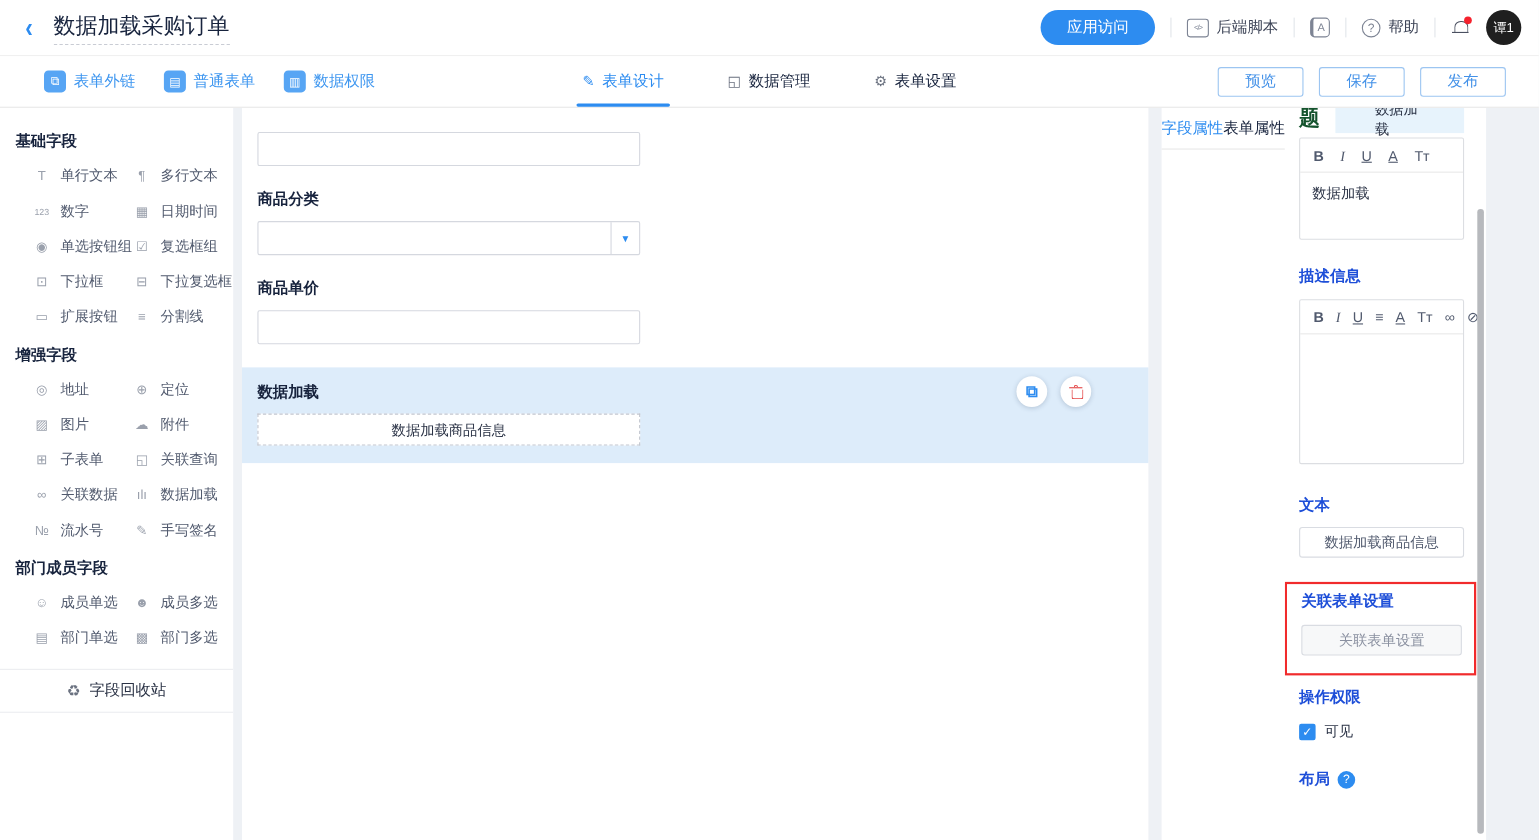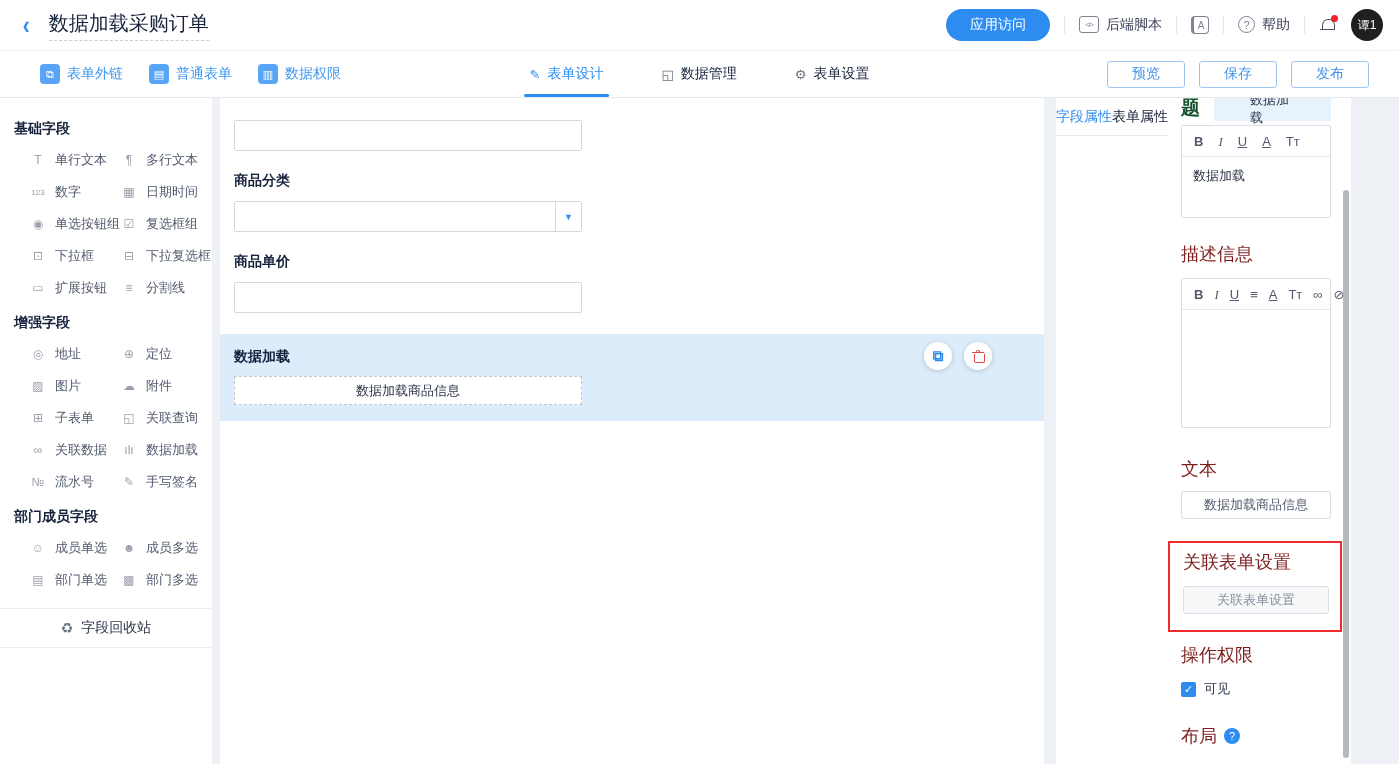--- a/index.html
+++ b/index.html
@@ -9,21 +9,21 @@
   
   .header { height:50px; background:#fff; display:flex; align-items:center;
     padding:0 16px 0 22px; position:relative; z-index:3; }
   .back { color:#2d8cf0; font-size:26px; font-weight:bold; line-height:1; cursor:pointer;
     margin-right:18px; transform:scaleX(.8); }
   .app-title { font-size:20px; color:#17233d; padding-bottom:3px; border-bottom:1px dashed #c9ccd4; }
   .header-right { margin-left:auto; display:flex; align-items:center; gap:14px; }
   .pill-btn { background:#2d8cf0; color:#fff; border:none; border-radius:17px;
     height:32px; padding:0 24px; font-size:14px; cursor:pointer; }
   .vdiv { width:1px; height:18px; background:#e2e5ea; }
-  .hgroup { display:flex; align-items:flex-start; gap:7px; font-size:14px; color:#3b4255; cursor:pointer; }
+  .hgroup { display:flex; align-items:flex-end; gap:7px; font-size:14px; color:#3b4255; cursor:pointer; }
   .code-ic { width:20px; height:17px; border:1px solid #7d8494; border-radius:3px;
     font-size:7px; color:#7d8494; display:flex; align-items:center; justify-content:center; letter-spacing:-1px; }
   .book-ic { width:18px; height:18px; border:1px solid #7d8494; border-radius:4px;
     font-size:10px; color:#7d8494; display:flex; align-items:center; justify-content:center;
     border-left:3px solid #7d8494; }
   .qcircle { width:17px; height:17px; border:1px solid #7d8494; border-radius:50%;
     font-size:11px; color:#7d8494; display:flex; align-items:center; justify-content:center; }
   .bell { position:relative; width:18px; height:17px; cursor:pointer; }
   .bell::before { content:""; position:absolute; left:3px; top:2px; width:11px; height:10px;
     border:1.6px solid #4a5060; border-bottom:none; border-radius:6px 6px 0 0; }
@@ -113,21 +113,21 @@
     padding:0 36px; display:flex; align-items:center; }
   .editor { border:1px solid #dcdee2; border-radius:2px; margin-top:5px; }
   .rt-bar { height:31px; border-bottom:1px solid #e8e8e8; display:flex; align-items:center;
     padding:0 12px; gap:15px; }
   .rt-bar.tight { gap:11px; }
   .rt-ic { font-size:13px; color:#515a6e; cursor:pointer; line-height:1; }
   .rt-bold { font-weight:bold; }
   .rt-italic { font-style:italic; font-family:"Liberation Serif",serif; }
   .rt-underline, .rt-font-color { text-decoration:underline; }
   .rt-body { padding:10px 11px; font-size:13px; color:#2b3346; }
-  .p-sec-label { font-size:18px; font-weight:normal; color:#7f1d1d; }
+  .p-sec-label { font-size:14px; font-weight:bold; color:#1d4ed8; }
   .wide-btn { width:100%; height:28px; background:#fff; border:1px solid #d9dce2; border-radius:3px;
     font-size:13px; color:#515a6e; cursor:pointer; }
   .wide-btn.gray { background:#f7f8f9; color:#8a90a0; }
   .hl-red { border:2px solid #f12b2c; margin:22px -11px 0 -13px; padding:7px 11px 16px 13px; }
   .chk-row { display:flex; align-items:center; gap:8px; margin-top:13px; font-size:13px;
     color:#2b3346; cursor:pointer; }
   .chk { width:15px; height:15px; background:#2d8cf0; border-radius:2px; color:#fff;
     font-size:11px; display:flex; align-items:center; justify-content:center; }
   .layout-head { display:flex; align-items:center; gap:7px; margin-top:26px; }
   .q-filled { width:16px; height:16px; background:#2d8cf0; border-radius:50%; color:#fff;

